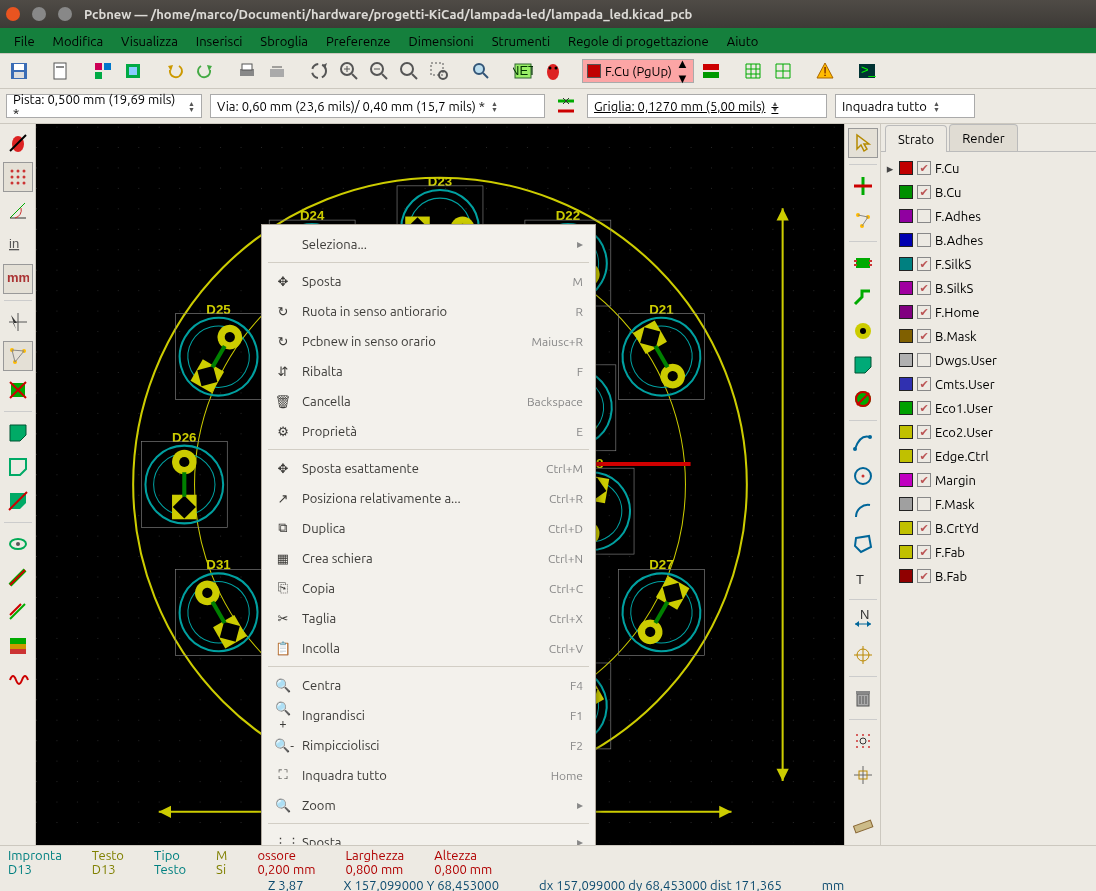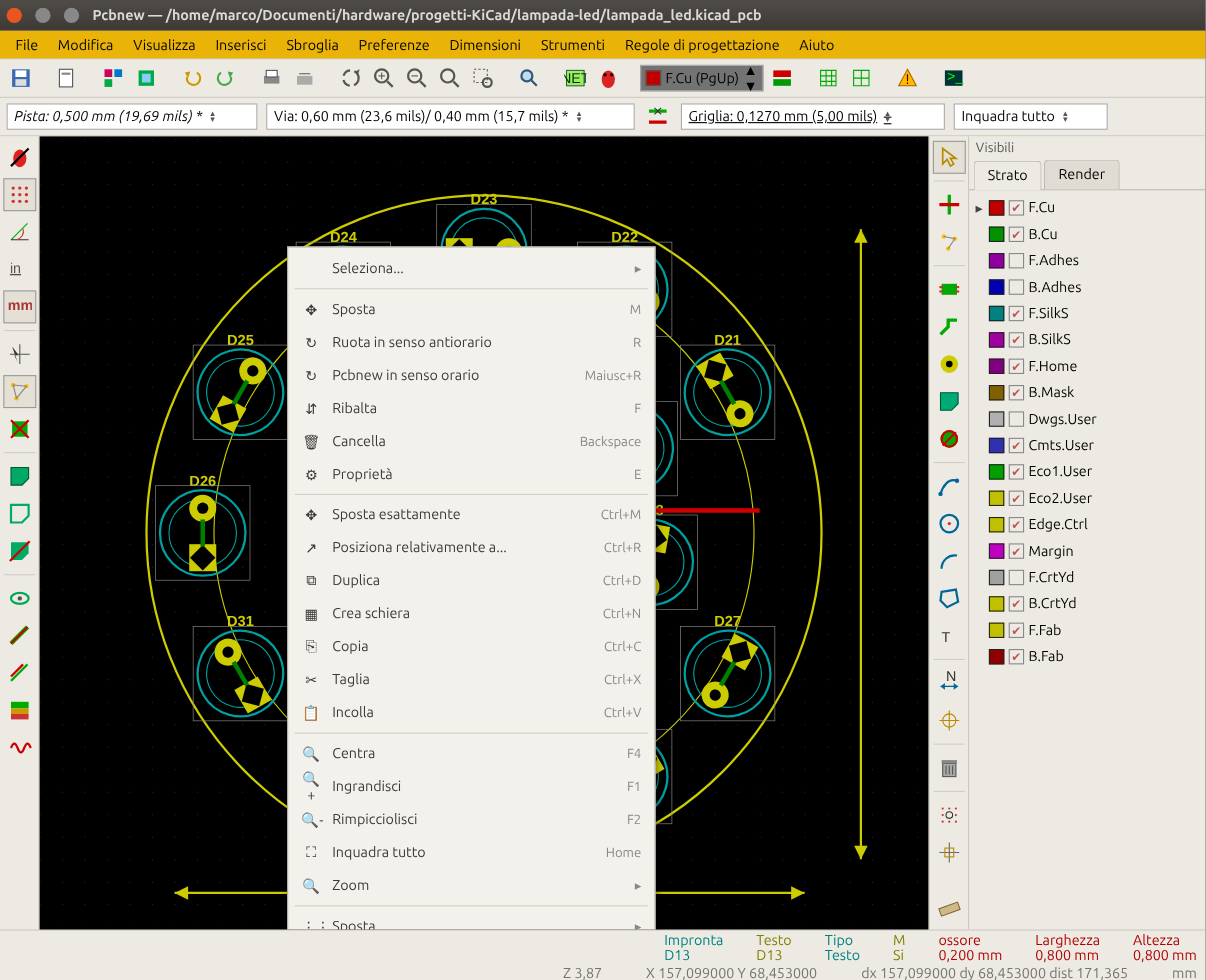--- a/index.html
+++ b/index.html
@@ -1,26 +1,26 @@
 <!DOCTYPE html>
 <html><head>
 <meta charset="utf-8">
 <style>
 * { box-sizing: border-box; margin: 0; padding: 0; font-family: "Ubuntu", "Liberation Sans", sans-serif; font-size: 13px; }
 body { width: 1096px; height: 891px; background: #f0ece4; overflow: hidden; display: flex; flex-direction: column; }
 .titlebar { height: 28px; background: linear-gradient(#4f4b46,#3d3a36); color: #ddd; display: flex; align-items: center; padding: 0 6px; gap: 8px; }
 .winbtn { width: 14px; height: 14px; border-radius: 7px; display:inline-block; margin-right:4px;}
 .btn-close{background:#e95420;} .btn-min{background:#888;} .btn-max{background:#888;}
 .titlebar .title { font-weight: bold; color:#dcdad6; }
-.menubar { height: 26px; background: #eab308; display: flex; align-items: center; padding: 0 6px; gap: 2px; border-bottom:1px solid #ccc8bf;}
+.menubar { height: 26px; background: #15803d; display: flex; align-items: center; padding: 0 6px; gap: 2px; border-bottom:1px solid #ccc8bf;}
 .menubar span { padding: 3px 8px; }
 .toolbar { display: flex; align-items: center; padding: 4px 6px; gap: 4px; background:#edeae3; border-bottom:1px solid #ccc8bf; flex-wrap:nowrap;}
 .tb-btn { width: 26px; height: 26px; display:flex; align-items:center; justify-content:center; border:1px solid transparent; }
 .tb-sep{width:8px;}
-.layer-pill{display:flex;align-items:center;border:1px solid #aaa;height:24px;padding:0 4px;gap:4px;background:#737373;}
+.layer-pill{display:flex;align-items:center;border:1px solid #aaa;height:24px;padding:0 4px;gap:4px;background:#fca5a5;}
 .layer-sq{width:14px;height:14px;background:#c00000;border:1px solid #555;}
 .toolbar2{display:flex;align-items:center;padding:4px 6px;gap:8px;background:#edeae3;border-bottom:1px solid #ccc8bf;}
 .combo{display:flex;align-items:center;background:#fff;border:1px solid #aaa;height:24px;padding:0 6px;gap:6px;}
 .combo .arrows{display:flex;flex-direction:column;font-size:7px;line-height:6px;color:#555;}
 .mainrow{flex:1;display:flex;min-height:0;}
 .lefttool{width:36px;background:#edeae3;display:flex;flex-direction:column;align-items:center;gap:4px;padding:4px 0;border-right:1px solid #ccc8bf;}
 .lefttool .lt{width:30px;height:30px;display:flex;align-items:center;justify-content:center;}
 .lefttool .sel{border:1px solid #999;background:#e4e0d6;}
 .canvas{flex:1;background:#000;position:relative;overflow:hidden;}
 .rigtool{width:36px;background:#edeae3;display:flex;flex-direction:column;align-items:center;gap:4px;padding:4px 0;border-left:1px solid #ccc8bf;}
@@ -30,21 +30,21 @@
 .rightpanel .hdr{padding:4px 6px;font-size:12px;color:#555;}
 .tabs{display:flex;border-bottom:1px solid #bbb;padding:0 4px;}
 .tabs .tab{padding:6px 12px;border:1px solid #bbb;border-bottom:none;background:#e0dcd3;border-radius:4px 4px 0 0;margin-right:2px;}
 .tabs .tab.active{background:#edeae3;position:relative;top:1px;font-weight:normal;}
 .layerlist{padding:4px 2px;overflow:auto;}
 .layerrow{display:flex;align-items:center;height:24px;gap:4px;padding:0 2px;}
 .layerrow .tri{width:10px;text-align:center;color:#444;}
 .layerrow .sw{width:14px;height:14px;border:1px solid #222;}
 .layerrow .cb{width:14px;height:14px;border:1px solid #888;display:flex;align-items:center;justify-content:center;font-size:11px;color:#b55;}
 .statusbar{height:46px;background:#edeae3;border-top:1px solid #ccc8bf;display:flex;flex-direction:column;padding:2px 8px;font-size:12px;}
-.statusbar .row{display:flex;gap:30px;justify-content:flex-end;}
+.statusbar .row{display:flex;gap:30px;}
 .teal{color:#008080;} .olive{color:#808000;} .dred{color:#b00000;}
 .ctxmenu{position:absolute;left:225px;top:100px;width:335px;background:#f3f1ec;border:1px solid #b0aaa0;box-shadow:2px 3px 6px rgba(0,0,0,.35);padding:4px 0;z-index:50;}
 .ctxmenu .mi{display:flex;align-items:center;height:30px;padding:0 12px;gap:10px;color:#3b3a37;}
 .ctxmenu .mi .ico{width:18px;text-align:center;}
 .ctxmenu .mi .lab{flex:1;}
 .ctxmenu .mi .acc{color:#888;font-size:12px;}
 .ctxmenu .msep{height:1px;background:#d2cec5;margin:3px 6px;}
 svg text{font-family:sans-serif;}
 </style>
 </head>
@@ -213,21 +213,21 @@
   <div class="tb-sep"></div>
   <div class="tb-btn">
       <svg width="20" height="20">
         <rect x="2" y="3" width="16" height="14" fill="#033"></rect>
         <text x="4" y="13" font-size="9" fill="#0f0">&gt;_</text>
       </svg>
     </div>
 </div>
 
 <div class="toolbar2">
-  <div class="combo" style="width:228px;font-style:italic;">
+  <div class="combo" style="width:196px;">
     <span>Pista: 0,500 mm (19,69 mils) *</span>
     <span class="arrows">▲<br>▼</span>
   </div>
   <div class="combo" style="width:335px;">
     <span>Via: 0,60 mm (23,6 mils)/ 0,40 mm (15,7 mils) *</span>
     <span class="arrows">▲<br>▼</span>
   </div>
   <div class="tb-btn">
       <svg width="22" height="22">
         <line x1="3" y1="6" x2="19" y2="6" stroke="#0a0" stroke-width="3"></line>
@@ -813,21 +813,20 @@
       </div>
     <div style="flex:1"></div>
     <div class="lt">
         <svg width="22" height="22">
           <rect x="2" y="8" width="18" height="7" fill="#cb8" stroke="#863" transform="rotate(-20 11 11)"></rect>
         </svg>
       </div>
   </div>
 
   <div class="rightpanel">
-    <div class="hdr">Visibili</div>
     <div class="tabs">
       <div class="tab active">Strato</div>
       <div class="tab">Render</div>
     </div>
     <div class="layerlist" id="layerlist">
         <div class="layerrow">
           <span class="tri">▸</span>
   <span class="sw" style="background:#c00000"></span>
   <span class="cb">✔</span>
   <span>F.Cu</span>
@@ -907,21 +906,21 @@
         <div class="layerrow">
           <span class="tri"></span>
   <span class="sw" style="background:#c000c0"></span>
   <span class="cb">✔</span>
   <span>Margin</span>
         </div>
         <div class="layerrow">
           <span class="tri"></span>
   <span class="sw" style="background:#a0a0a0"></span>
   <span class="cb"></span>
-  <span>F.CrtYd</span>
+  <span>F.Mask</span>
         </div>
         <div class="layerrow">
           <span class="tri"></span>
   <span class="sw" style="background:#c0c000"></span>
   <span class="cb">✔</span>
   <span>B.CrtYd</span>
         </div>
         <div class="layerrow">
           <span class="tri"></span>
   <span class="sw" style="background:#c0c000"></span>
@@ -962,20 +961,20 @@
       </div>
       <div class="dred">
         <div>Larghezza</div>
         <div>0,800 mm</div>
       </div>
       <div class="dred">
         <div>Altezza</div>
         <div>0,800 mm</div>
       </div>
     </div>
-  <div class="row" style="gap:40px;margin-top:2px;color:#737373;">
+  <div class="row" style="gap:40px;margin-top:2px;color:#0c4a6e;">
     <span style="width:220px;"></span>
     <span>Z 3,87</span>
     <span>X 157,099000  Y 68,453000</span>
     <span>dx 157,099000  dy 68,453000  dist 171,365</span>
     <span>mm</span>
   </div>
 </div>
 
 </body></html>

